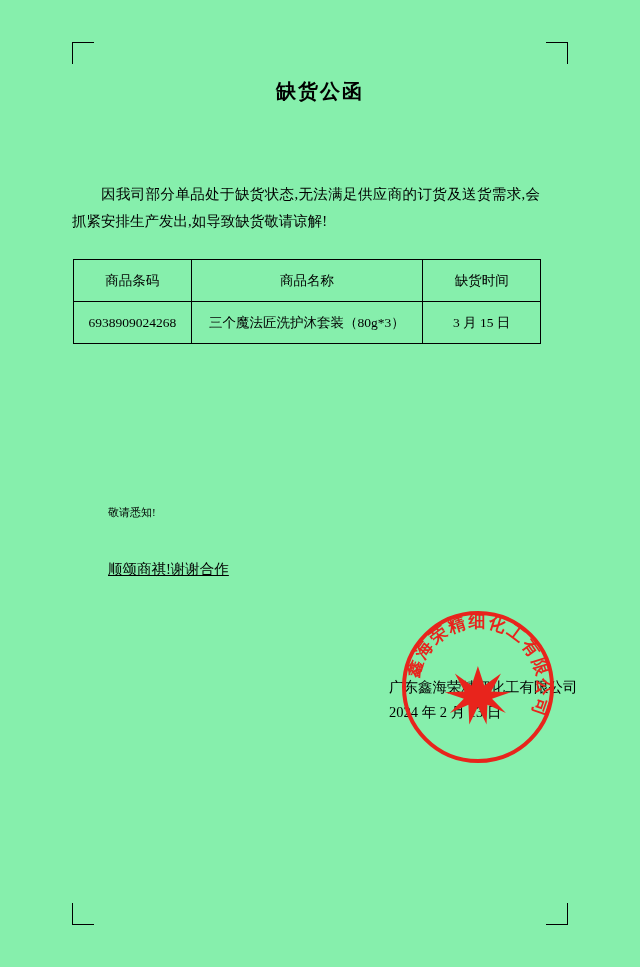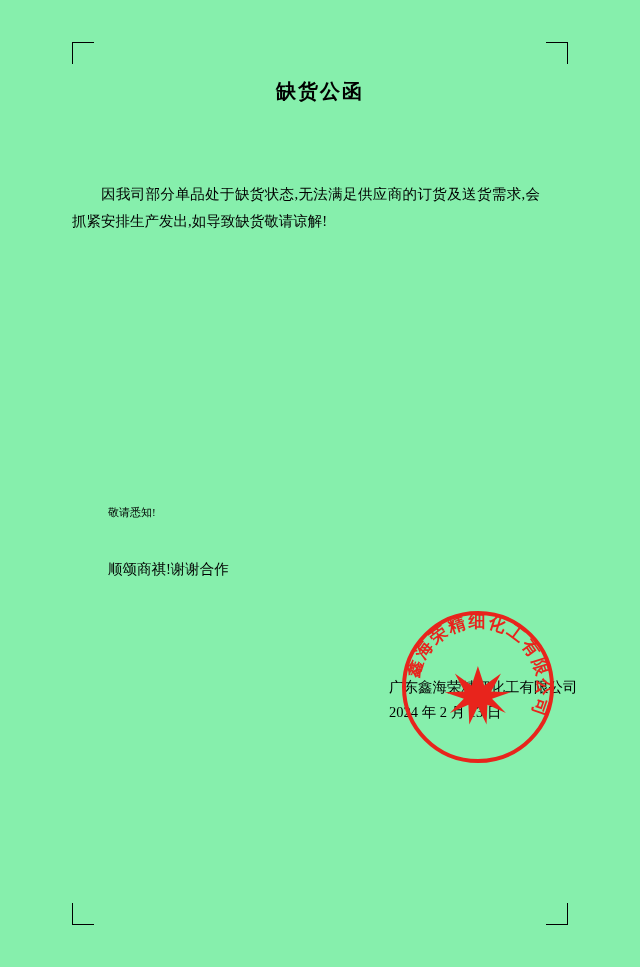--- a/index.html
+++ b/index.html
@@ -106,20 +106,21 @@
     position: absolute;
     left: 108px;
     top: 505px;
     font-size: 11px;
   }
   .closing-2 {
     position: absolute;
     left: 108px;
     top: 560px;
     font-size: 14.5px;
+    text-decoration: underline;
   }
 
   .signature {
     position: absolute;
     left: 389px;
     top: 674px;
     font-size: 14.5px;
     line-height: 1.85;
     white-space: nowrap;
   }
@@ -153,20 +154,30 @@
   <div class="crop bl"></div>
   <div class="crop br"></div>
 
   <div class="doc-title">缺货公函</div>
 
 
   <div class="body-para">因我司部分单品处于缺货状态,无法满足供应商的订货及送货需求,会抓紧安排生产发出,如导致缺货敬请谅解!</div>
 
   <table class="goods">
     <tbody>
+        <tr>
+      <td class="col-code">商品条码</td>
+      <td class="col-name">商品名称</td>
+      <td class="col-time">缺货时间</td>
+    </tr>
+    <tr>
+      <td class="col-code">6938909024268</td>
+      <td class="col-name">三个魔法匠洗护沐套装（80g*3）</td>
+      <td class="col-time">3 月 15 日</td>
+    </tr>
   </tbody>
     </table>
 
   <div class="closing-1">敬请悉知!</div>
   <div class="closing-2">顺颂商祺!谢谢合作</div>
 
   <div class="signature">广东鑫海荣精细化工有限公司</div>
   <div class="sign-date">2024 年 2 月 13 日</div>
 
   <div class="seal">

